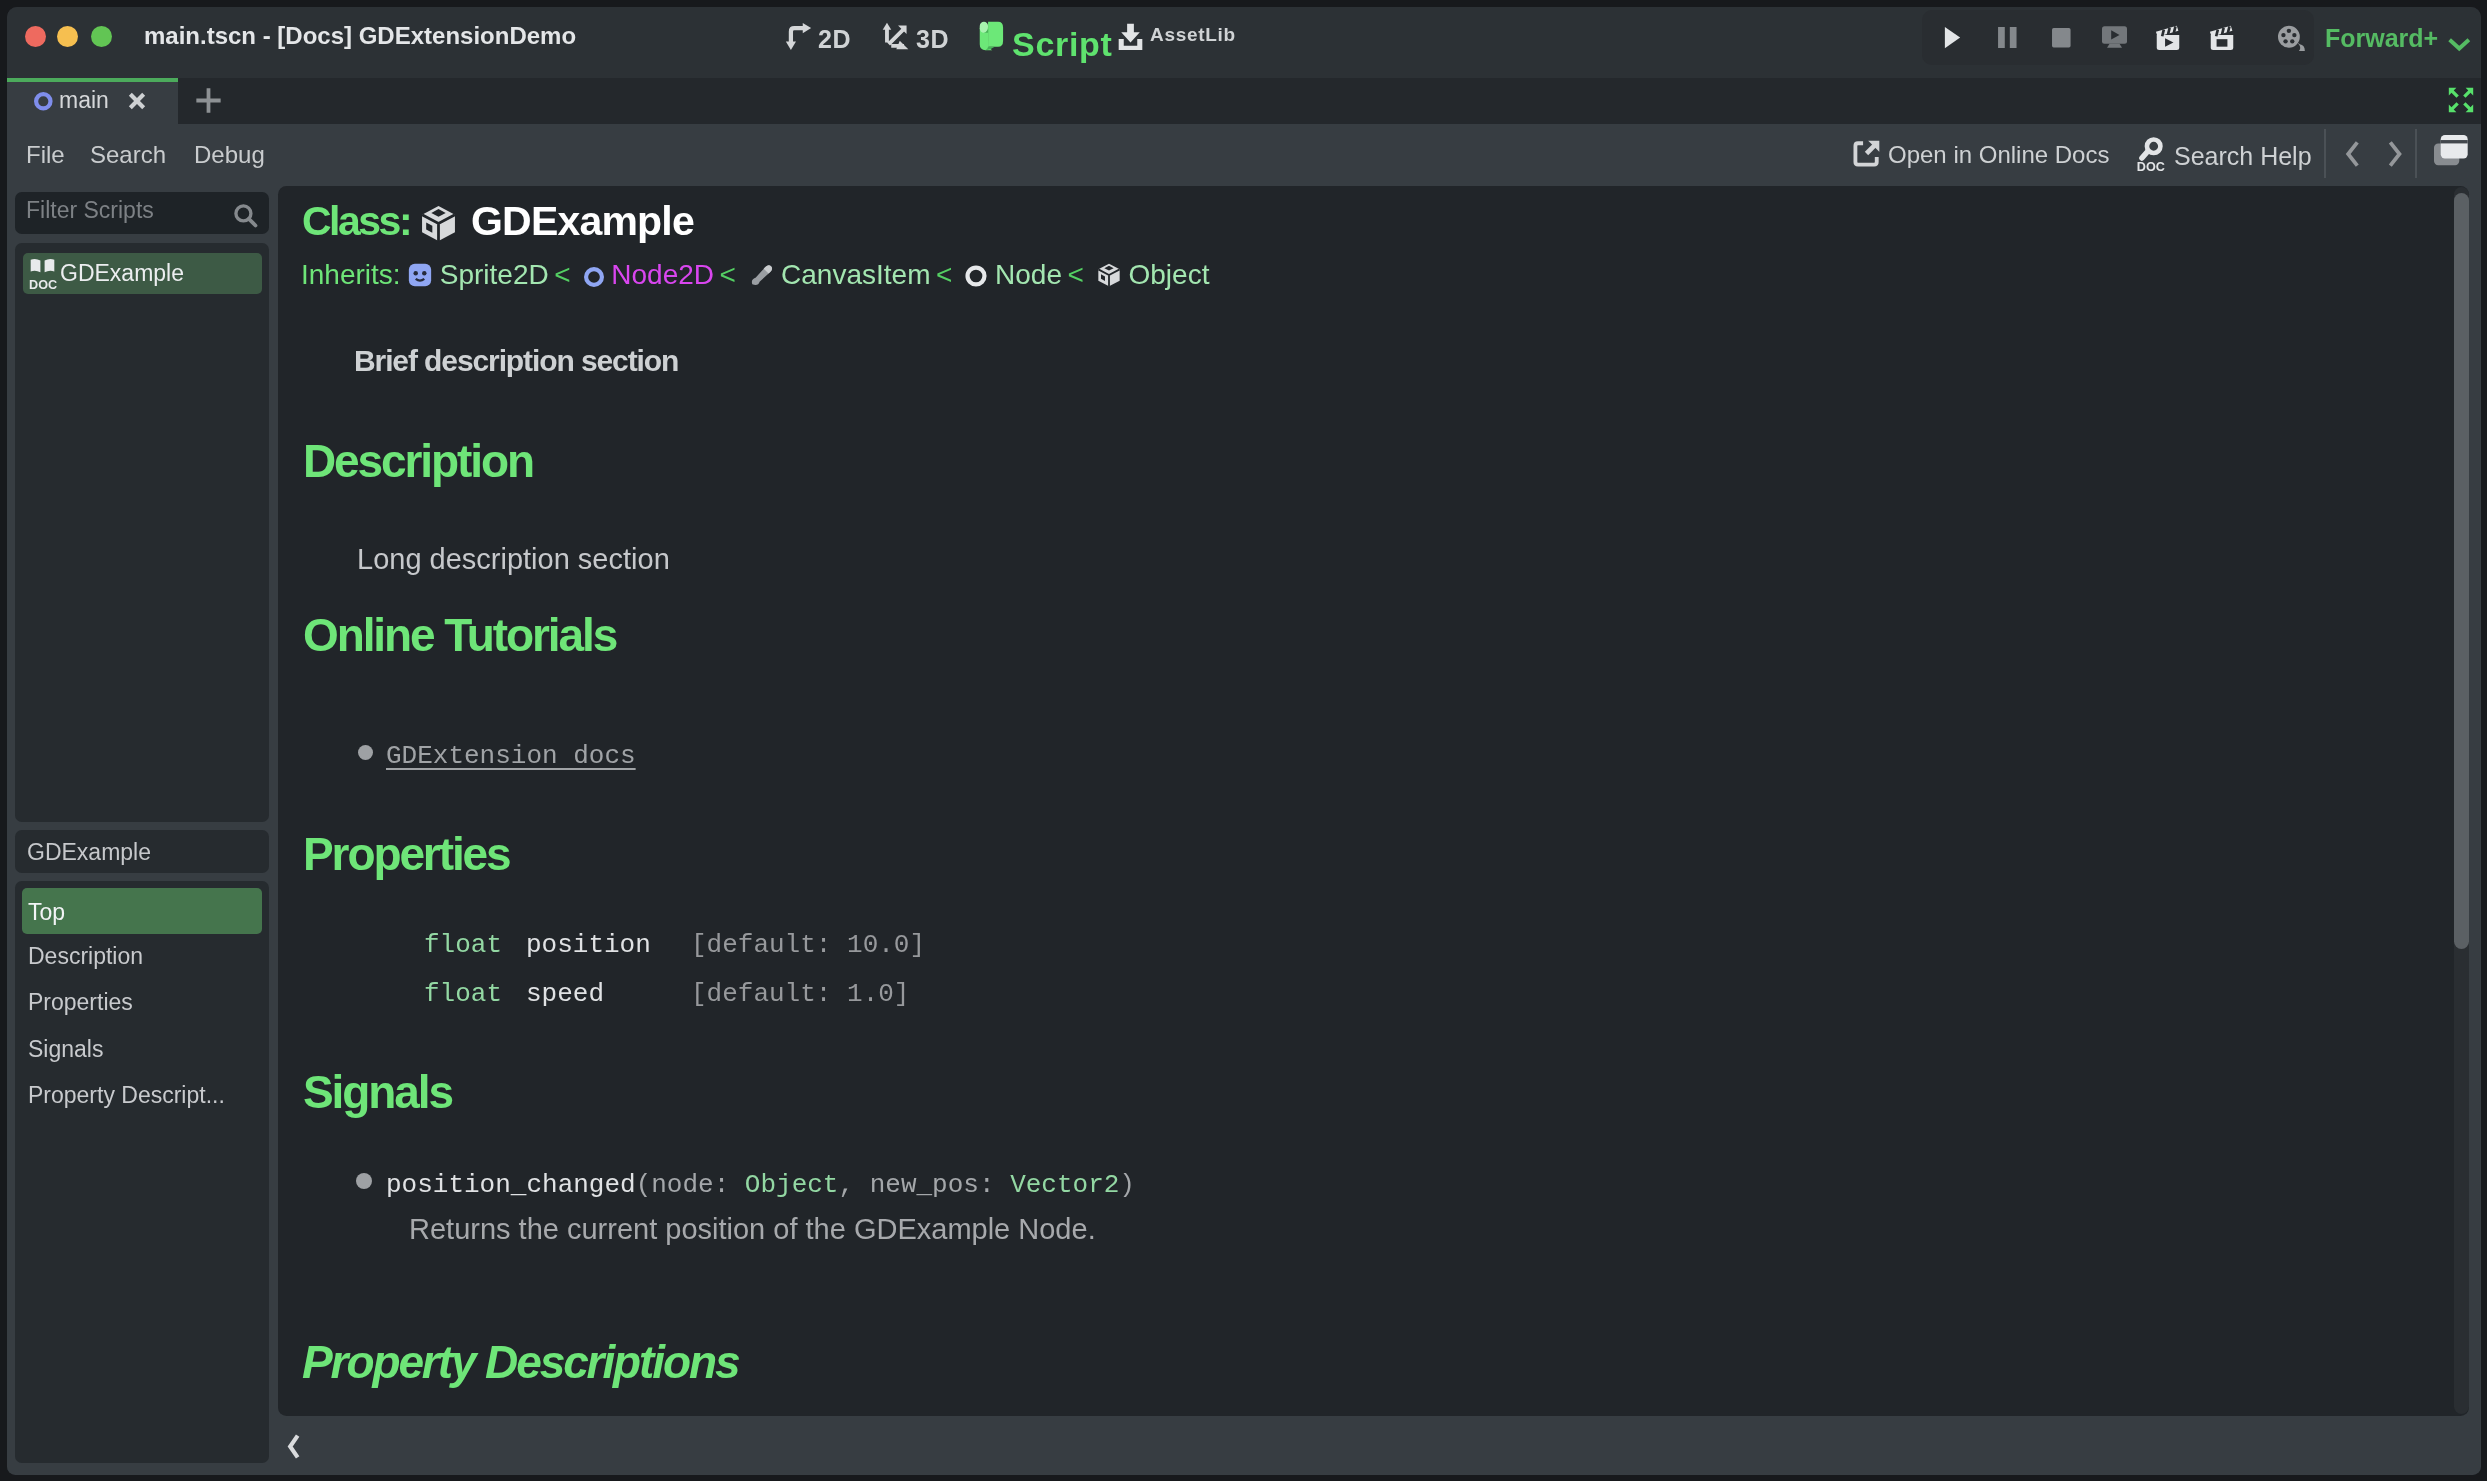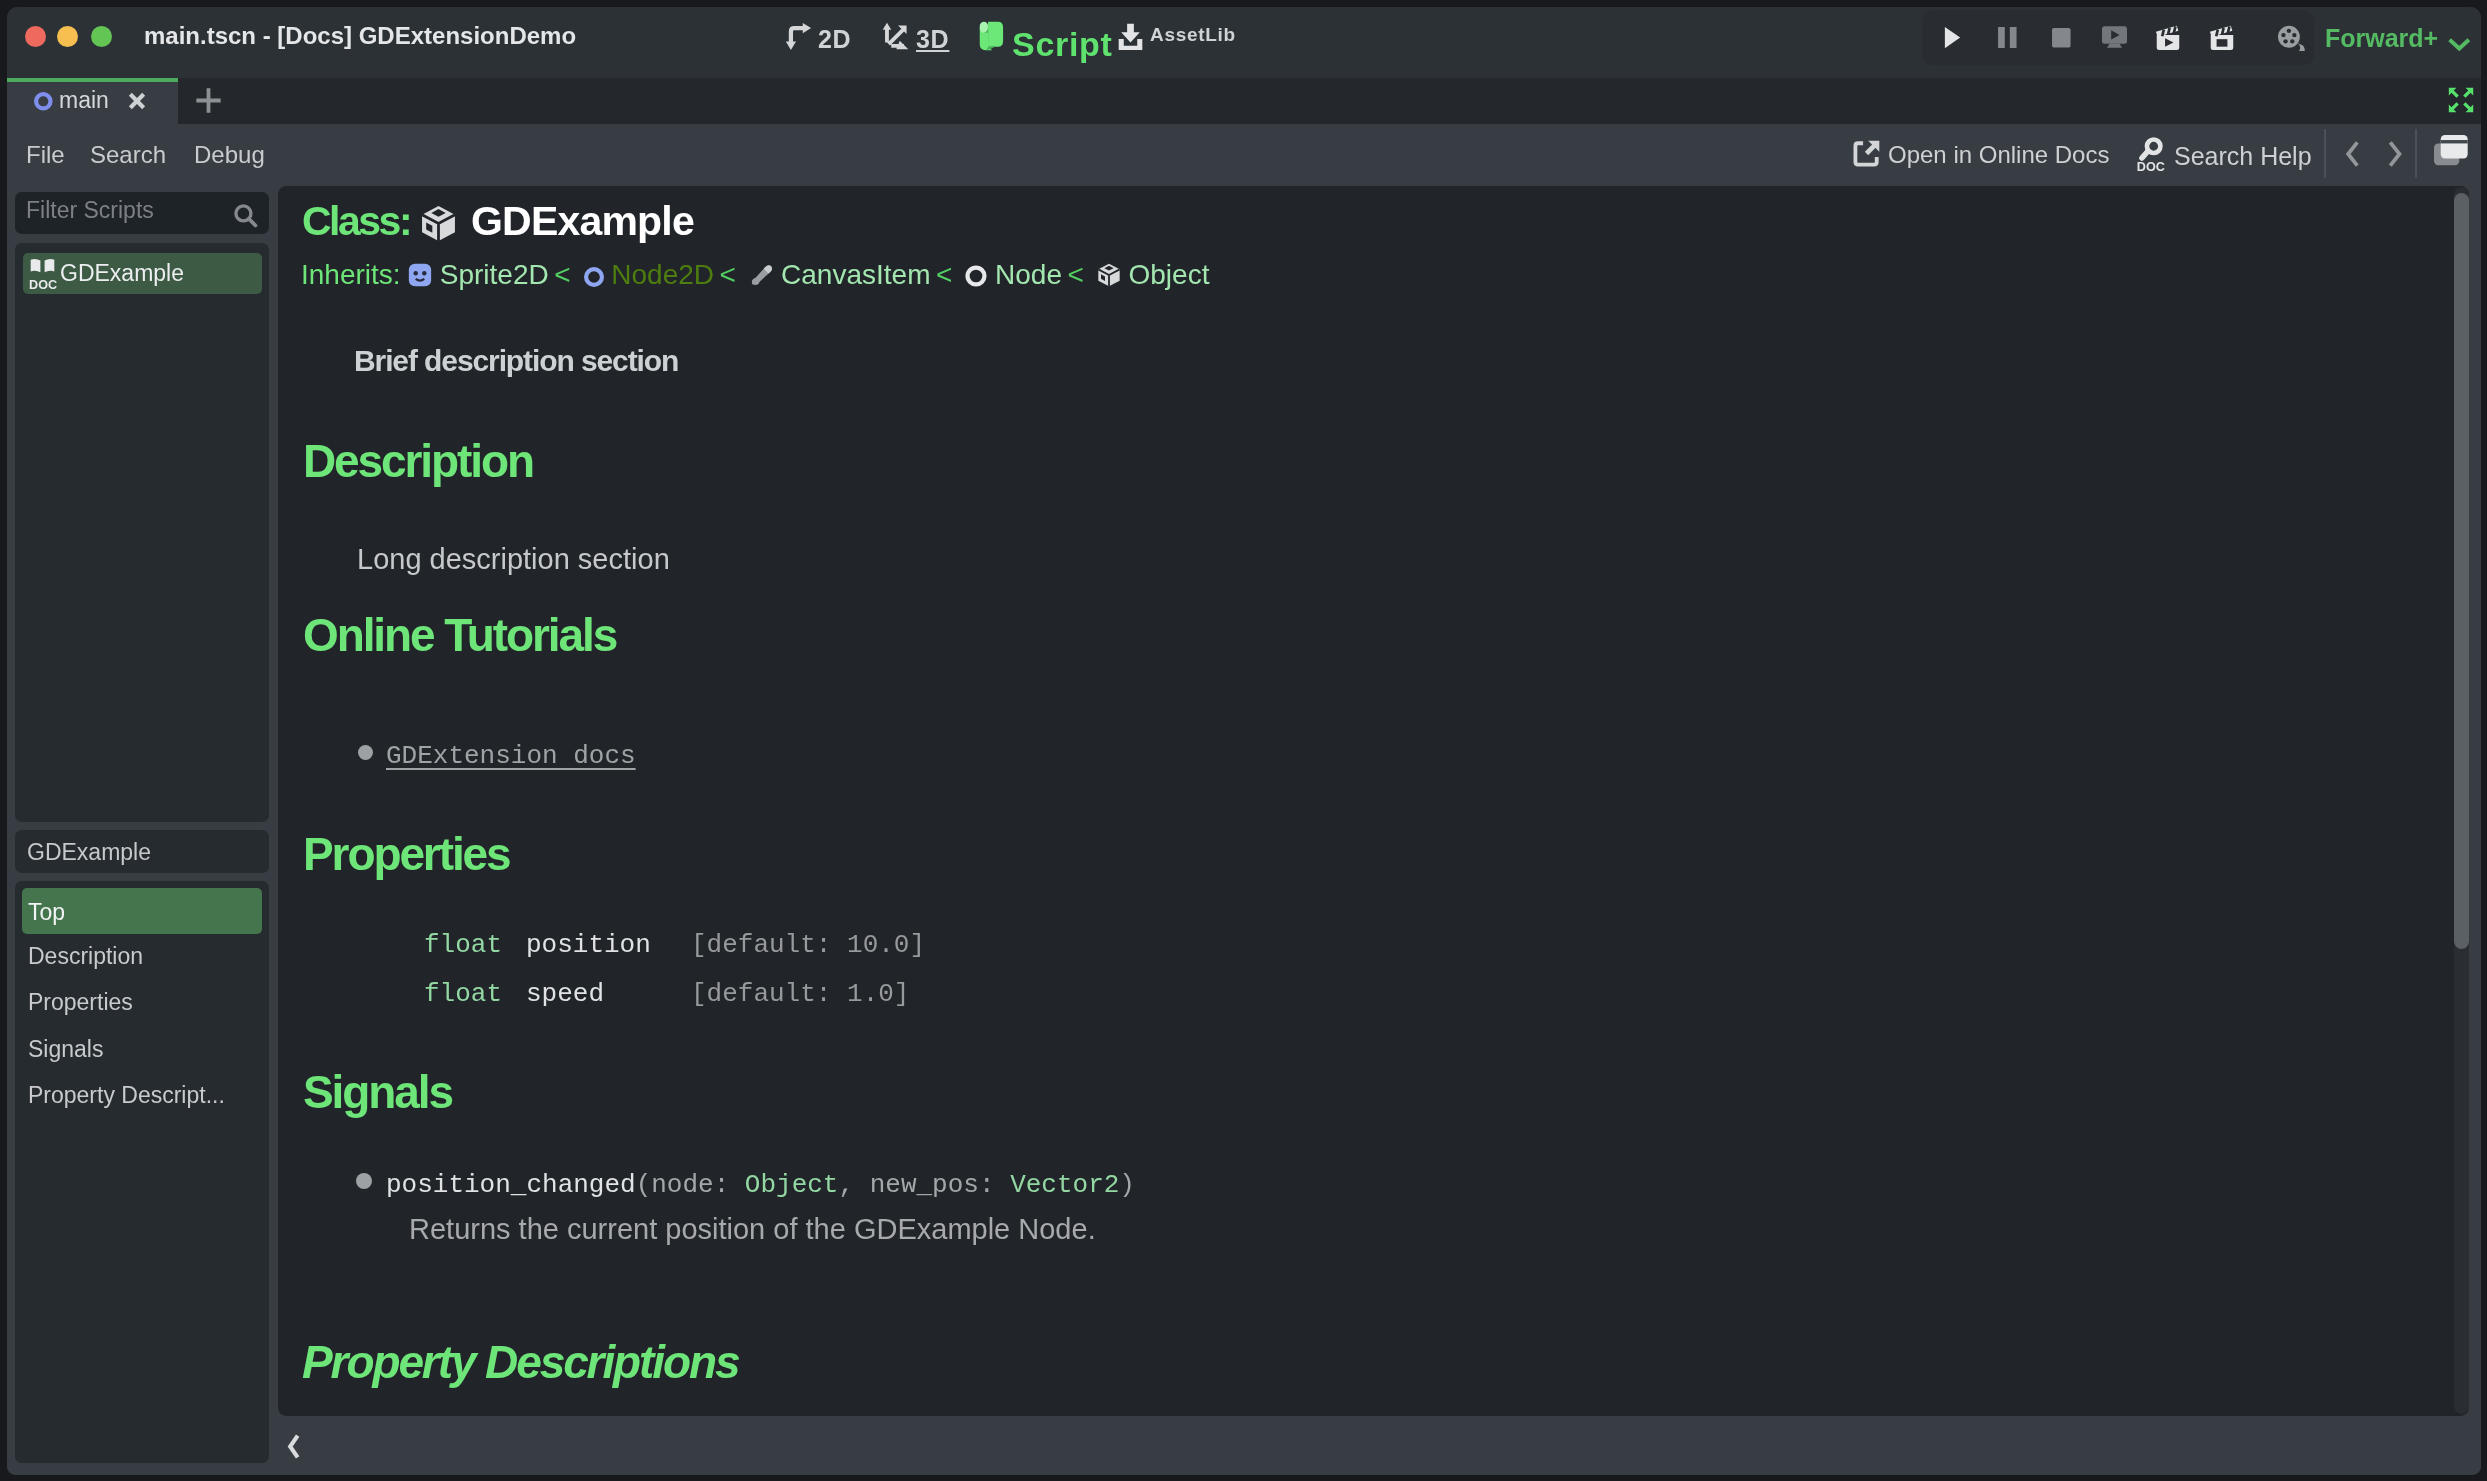--- a/index.html
+++ b/index.html
@@ -46,21 +46,21 @@
 <svg class="isvg" style="left:881px;top:22px;" width="29" height="29" viewBox="0 0 34 34">
   <g stroke="#d4d6d8" stroke-width="4.5" fill="none">
     <path d="M7 24 V8 M9 26 L26 9 M12 28 L27 28"></path>
   </g>
   <g fill="#d4d6d8">
     <path d="M2 9 L7 1 L12 9 Z"></path>
     <path d="M20 4 L30 4 L30 14 Z"></path>
     <path d="M22 22 L32 32 L18 32 Z"></path>
   </g>
 </svg>
-<div class="txt b" style="left:916px;top:24px;font-size:25px;letter-spacing:0.7px;color:#d0d3d5;text-decoration:underline;">3D</div>
+<div class="txt b" style="left:916px;top:24px;font-size:25px;letter-spacing:0.7px;color:#d0d3d5;">3D</div>
 <svg class="isvg" style="left:978px;top:21px;" width="26" height="30" viewBox="0 0 31 36">
   <path d="M2 8 V28 Q2 35 9 35 H17 Q12 33 12 27 V8 Z" fill="#6ce878"></path>
   <path d="M12 1 H24 Q30 1 30 8 V24 Q30 31 24 31 H12 Z" fill="#6ce878"></path>
   <rect x="2" y="1" width="10" height="13" rx="5" fill="#a8f3af"></rect>
   <path d="M12 6 Q12 13 7 14 H12 Z" fill="#47b458"></path>
   <path d="M12 31 H20 Q15 35 9 35 Q12 33 12 31 Z" fill="#47b458"></path>
 </svg>
 <div class="txt b" style="left:1012px;top:24px;font-size:34px;letter-spacing:0.7px;color:#5fe26e;">Script</div>
 <svg class="isvg" style="left:1117px;top:22px;" width="27" height="29" viewBox="0 0 32 34">
   <g fill="#e2e4e6">
@@ -207,21 +207,21 @@
   <path d="M6 17 L12 20.2 V27 L6 23.8 Z" fill="#212529"></path>
 </svg>
 <div class="txt b" style="left:471px;top:197px;font-size:41px;letter-spacing:-0.8px;color:#ffffff;">GDExample</div>
 <div class="txt" id="inherits" style="left:301px;top:258px;font-size:28px;color:#6ee578;"><span>Inherits:</span><svg width="24" height="24" viewBox="0 0 28 28" style="display:inline-block;vertical-align:-3.4px;margin:0 7.6px;">
         <rect x="1" y="1" width="26" height="26" rx="7" fill="#8fa6f3"></rect>
         <circle cx="9" cy="12" r="2.6" fill="#262b3b"></circle>
         <circle cx="19" cy="12" r="2.6" fill="#262b3b"></circle>
         <path d="M9 18.5 Q14 22.5 19 18.5" fill="none" stroke="#262b3b" stroke-width="2.6"></path>
       </svg><span style="color:#a3e6b0;">Sprite2D</span><span style="color:#54cf63;margin:0 5.5px;">&lt;</span><svg width="20" height="20" viewBox="0 0 24 24" style="display:inline-block;vertical-align:-2.5px;margin:0 7.6px;">
         <circle cx="12" cy="12" r="9.5" fill="none" stroke="#8fa6f3" stroke-width="5"></circle>
-      </svg><span style="color:#4d7c0f;">Node2D</span><span style="color:#54cf63;margin:0 5.5px;">&lt;</span><svg width="24.5" height="24.5" viewBox="0 0 30 30" style="display:inline-block;vertical-align:-3.4px;margin:0 7.6px;">
+      </svg><span style="color:#d946ef;">Node2D</span><span style="color:#54cf63;margin:0 5.5px;">&lt;</span><svg width="24.5" height="24.5" viewBox="0 0 30 30" style="display:inline-block;vertical-align:-3.4px;margin:0 7.6px;">
         <path d="M4 26 Q2 20 8 18 L20 5 Q24 1 27 4 Q30 7 26 11 L13 23 Q11 29 4 26 Z" fill="#9a9ea2"></path>
         <path d="M20 5 Q24 1 27 4 Q30 7 26 11 L24 13 L18 7 Z" fill="#c9ccce"></path>
       </svg><span style="color:#a3e6b0;">CanvasItem</span><span style="color:#54cf63;margin:0 5.5px;">&lt;</span><svg width="22" height="22" viewBox="0 0 26 26" style="display:inline-block;vertical-align:-2.5px;margin:0 7.6px;">
         <circle cx="13" cy="13" r="10" fill="none" stroke="#e6e8ea" stroke-width="5"></circle>
       </svg><span style="color:#a3e6b0;">Node</span><span style="color:#54cf63;margin:0 5.5px;">&lt;</span><svg width="24" height="24" viewBox="0 0 36 36" style="display:inline-block;vertical-align:-3.4px;margin:0 7.6px;">
         <path d="M18 1 L34 9.5 V26.5 L18 35 L2 26.5 V9.5 Z" fill="#d7d9db"></path>
         <g stroke="#212529" stroke-width="2.7" fill="none">
           <path d="M2 9.5 L18 18 L34 9.5 M18 18 V35"></path>
         </g>
         <path d="M18 4 L25 7.7 L18 11.4 L11 7.7 Z" fill="#212529"></path>

